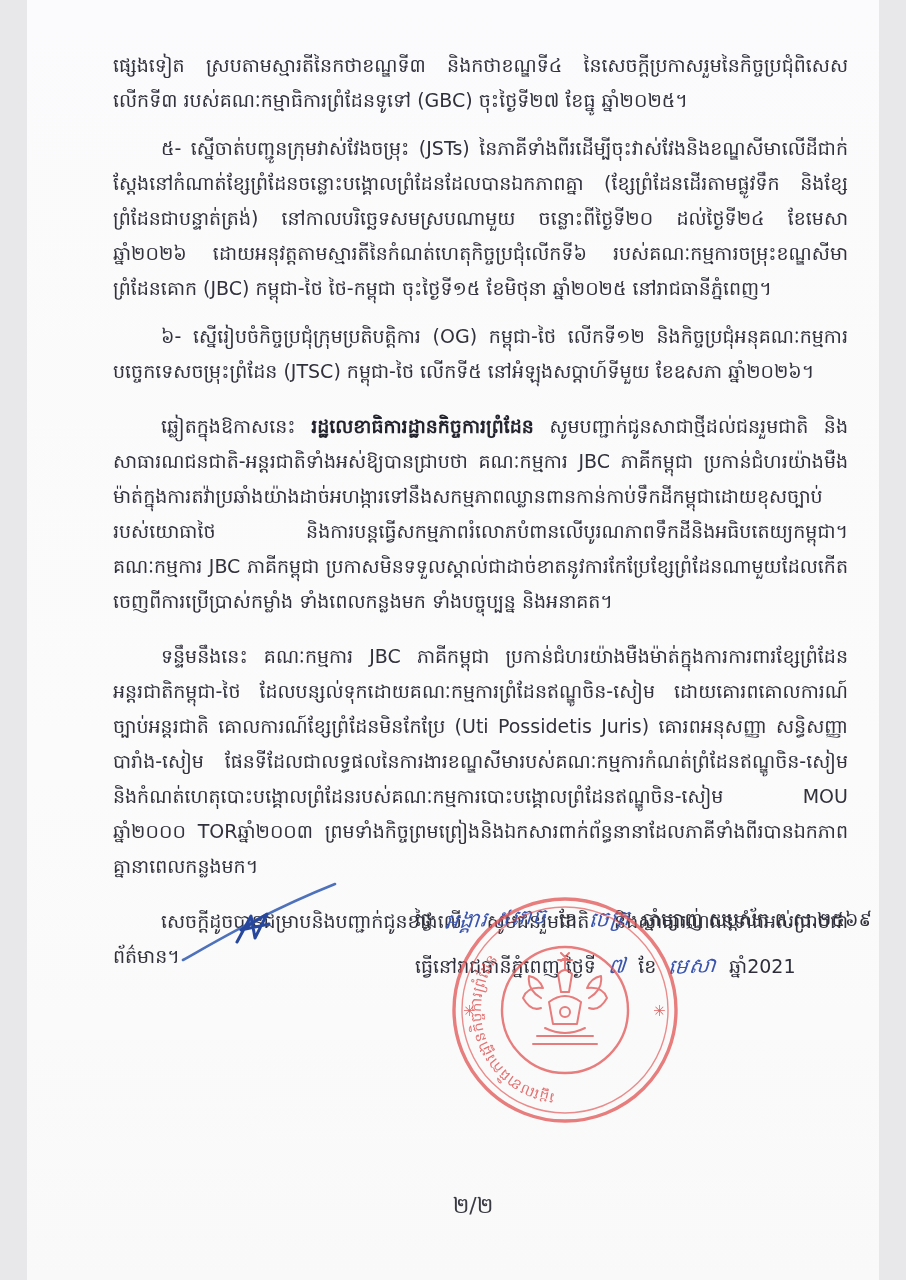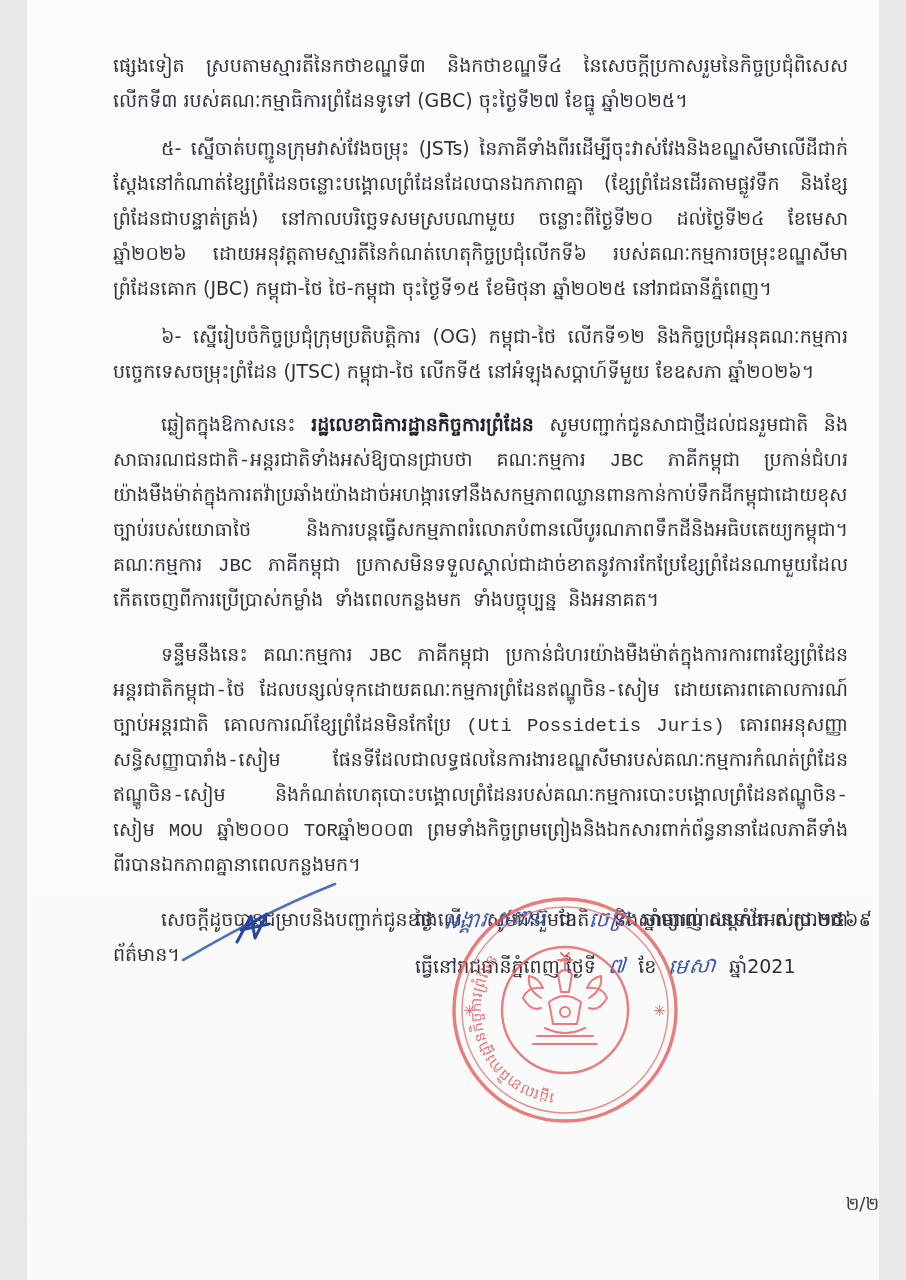--- a/index.html
+++ b/index.html
@@ -14,21 +14,21 @@
   }
   .body-text{
     position:absolute;
     left:86px;top:48px;width:735px;
     font-size:19px;
     line-height:35px;
     text-align:justify;
   }
   .para{margin:0 0 13px 0;text-indent:48px;}
   .para.no-indent{text-indent:0;}
-  .para.pre-gap{margin-top:20px;font-family:Liberation Mono, monospace;}
+  .para.pre-gap{margin-top:20px;}
   .bold-run{font-weight:bold;color:#23232e;}
   
   .sig{position:absolute;left:148px;top:878px;}
   
   .date-block{
     position:absolute;left:388px;top:896px;width:480px;
     font-size:19px;line-height:47px;color:#2e2e3a;
     white-space:nowrap;
   }
   .date-line{display:block;}
@@ -39,21 +39,21 @@
     letter-spacing:1px;
     display:inline-block;
     transform:rotate(-3deg) skewX(-8deg);
     font-size:21px;
   }
   
   .seal{position:absolute;left:418px;top:890px;opacity:.88;}
   
   .page-number{
     position:absolute;left:0;right:0;top:1192px;
-    text-align:right;font-size:18px;color:#3a3a44;margin-left:40px;
+    text-align:center;font-size:22px;color:#3a3a44;margin-left:40px;
   }
 </style>
 </head>
 <body>
 
 <div class="page">
 
   <div class="body-text">
     <p class="para no-indent">ផ្សេងទៀត ស្របតាមស្មារតីនៃកថាខណ្ឌទី៣ និងកថាខណ្ឌទី៤ នៃសេចក្ដីប្រកាសរួមនៃកិច្ចប្រជុំពិសេសលើកទី៣ របស់គណៈកម្មាធិការព្រំដែនទូទៅ (GBC) ចុះថ្ងៃទី២៧ ខែធ្នូ ឆ្នាំ២០២៥។</p>
 

